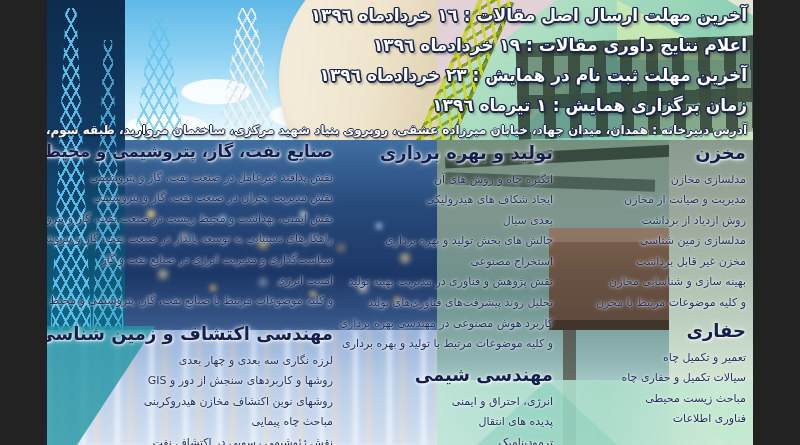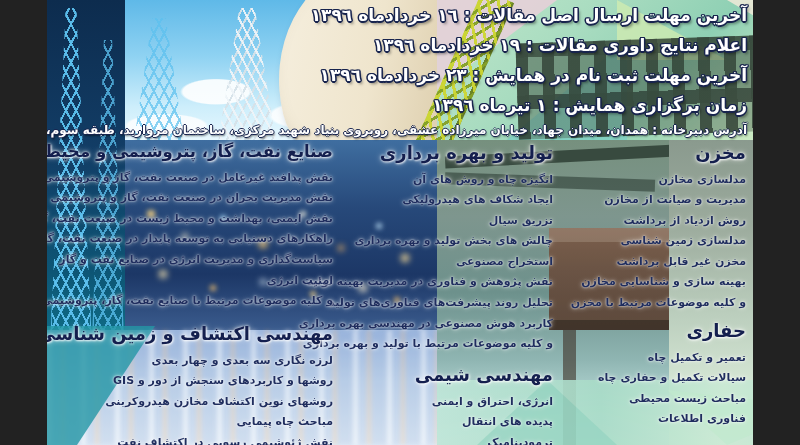--- a/index.html
+++ b/index.html
@@ -91,21 +91,21 @@
       -1px 1px var(--date-outline),1px -1px var(--date-outline),2px 3px 3px rgba(0,0,0,.45);}
   .address-line{position:absolute;right:6px;top:123px;z-index:10;direction:rtl;white-space:nowrap;
     color:#fff;font-weight:700;font-size:12px;
     text-shadow:-1px 0 var(--date-outline),1px 0 var(--date-outline),0 -1px var(--date-outline),
       0 1px var(--date-outline),1px 2px 2px rgba(0,0,0,.5);}
   .topic-col{position:absolute;z-index:10;direction:rtl;text-align:right;}
   .topic-heading{margin:0;font-weight:700;font-size:18px;line-height:1.25;color:var(--navy-heading);white-space:nowrap;
     text-shadow:0 0 3px rgba(255,255,255,.95),0 0 6px rgba(255,255,255,.7),1px 1px 2px rgba(255,255,255,.6);}
   .topic-heading.small{font-size:16.5px;}
   .topic-list{list-style:none;margin:5px 0 0;padding:0;}
-  .topic-list li{font-size:11px;font-weight:700;color:var(--navy-item);line-height:20.6px;white-space:nowrap;
+  .topic-list li{font-size:11px;font-weight:400;color:var(--navy-item);line-height:20.6px;white-space:nowrap;
     text-shadow:0 0 2px rgba(255,255,255,.95),0 0 5px rgba(255,255,255,.75);}
 </style>
 </head>
 <body>
 
 <div class="poster">
 
   <div>
     <div class="abs sky"></div>
     <div class="abs hull"></div>
@@ -174,21 +174,21 @@
       <li>مباحث زیست محیطی</li>
       <li>فناوری اطلاعات</li>
     </ul>
   </div>
 
   <div class="topic-col" style="right:200px;top:142px;width:235px;">
     <h2 class="topic-heading">تولید و بهره برداری</h2>
     <ul class="topic-list">
       <li>انگیزه چاه و روش های آن</li>
       <li>ایجاد شکاف های هیدرولیکی</li>
-      <li>تزریق سیال</li>
+      <li>بعدی سیال</li>
       <li>چالش های بخش تولید و بهره برداری</li>
       <li>استخراج مصنوعی</li>
       <li>نقش پژوهش و فناوری در مدیریت بهینه تولید</li>
       <li>تحلیل روند پیشرفت‌های فناوری‌های تولید</li>
       <li>کاربرد هوش مصنوعی در مهندسی بهره برداری</li>
       <li>و کلیه موضوعات مرتبط با تولید و بهره برداری</li>
     </ul>
   </div>
 
   <div class="topic-col" style="right:200px;top:364px;width:235px;">

